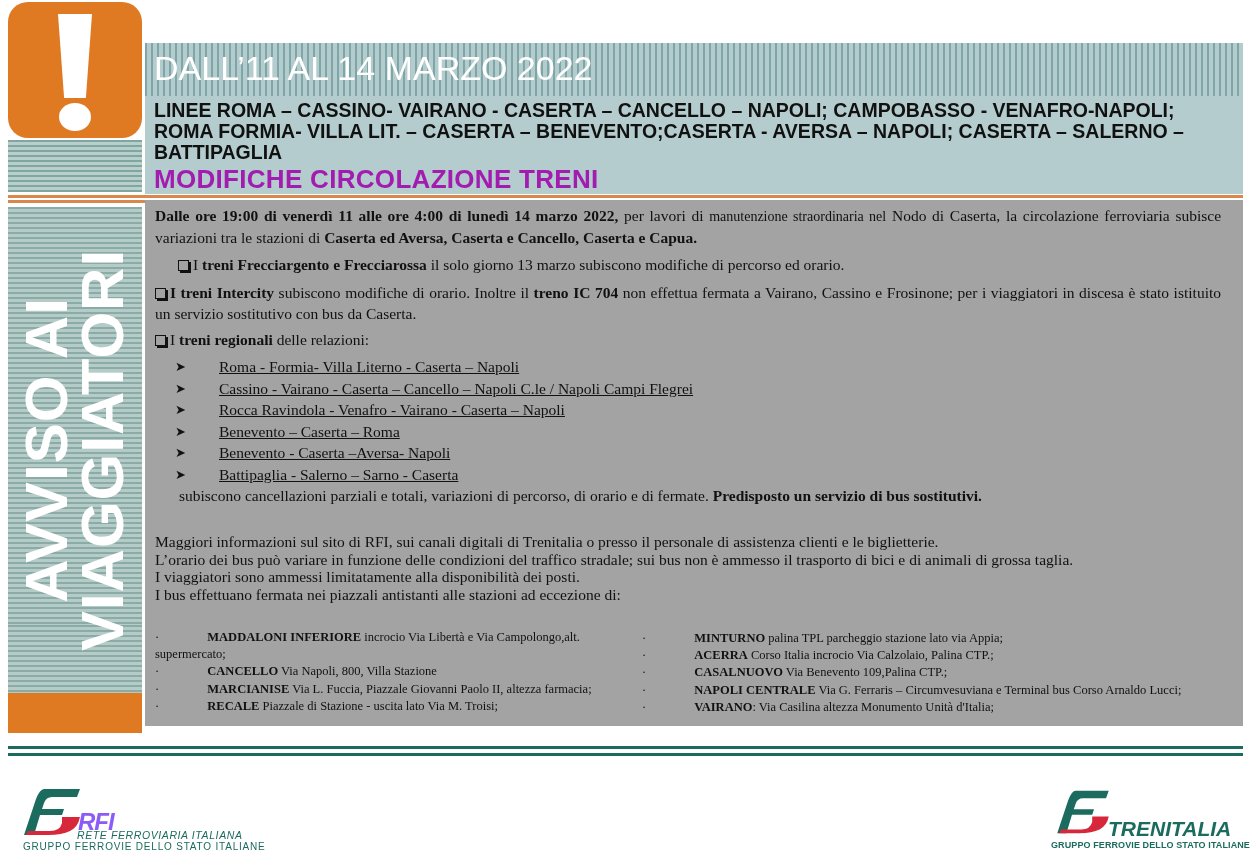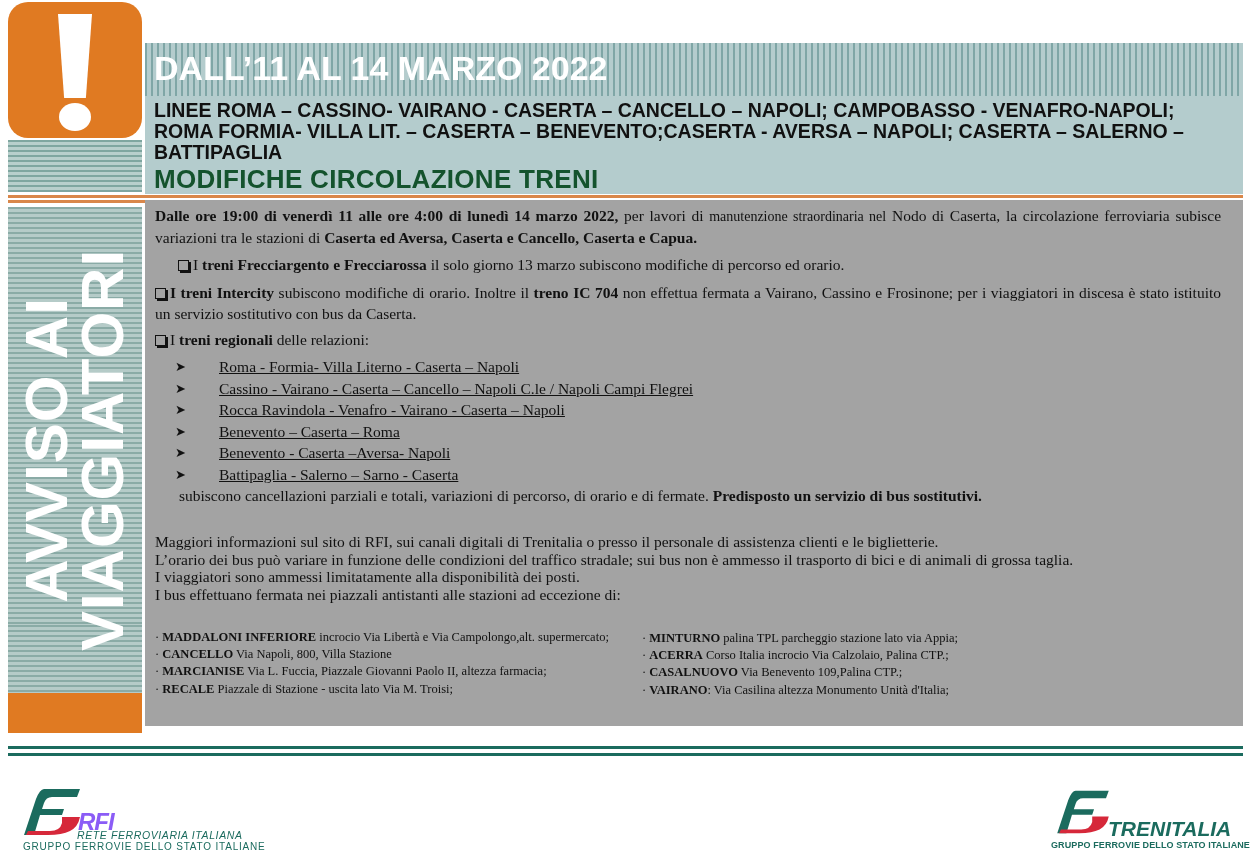--- a/index.html
+++ b/index.html
@@ -17,43 +17,43 @@
   .left-stripes-bottom { position: absolute; left: 8px; top: 625px; width: 134px; height: 68px;
     background: repeating-linear-gradient(to bottom, #8aaba6 0 2px, #b5cbc8 2px 5px); }
 
   .vertical-title { position: absolute; left: 8px; top: 207px; width: 134px; height: 486px; overflow: hidden; }
   .vertical-title .inner { position: absolute; left: 67px; top: 243px; transform: translate(-50%, -50%) rotate(-90deg);
     width: 470px; text-align: center; color: #fff; font-weight: bold; font-size: 60px; line-height: 56px; letter-spacing: 1px; white-space: nowrap; }
 
   .header-panel { position: absolute; left: 145px; top: 43px; width: 1098px; height: 151px; background: #b4cccd; }
   .header-stripes { position: absolute; left: 0; top: 0; width: 100%; height: 53px;
     background: repeating-linear-gradient(to right, #7fa6a6 0 2px, #b4cccd 2px 6px); }
-  .date-title { position: absolute; left: 9px; top: 6px; font-size: 34px; font-weight: bold; color: #ffffff; letter-spacing: 0px; }
+  .date-title { position: absolute; left: 9px; top: 6px; font-size: 34px; font-weight: normal; color: #ffffff; letter-spacing: 0px; }
   .lines-title { position: absolute; left: 9px; top: 57px; width: 1080px; font-size: 19.5px; font-weight: bold; line-height: 21px; color: #111; }
-  .mod-title { position: absolute; left: 9px; top: 121px; font-size: 26px; font-weight: bold; color: #14532d; letter-spacing: 0.3px; }
+  .mod-title { position: absolute; left: 9px; top: 121px; font-size: 26px; font-weight: bold; color: #a21caf; letter-spacing: 0.3px; }
 
   .orange-rule { position: absolute; left: 8px; height: 3px; background: #d9874a; width: 1235px; }
 
   .body-panel { position: absolute; left: 145px; top: 200px; width: 1098px; height: 526px; background: #a3a3a3; font-family: Liberation Serif, serif; }
   .para { position: absolute; left: 10px; width: 1066px; font-size: 15.5px; line-height: 21px; text-align: justify; }
   .para b { font-weight: bold; }
   .sm { font-size: 14px; }
   .bullet-q { display: inline-block; width: 11px; height: 11px; border: 1.5px solid #111; box-shadow: 2px 2px 0 #111; margin-right: 4px; vertical-align: -1px; box-sizing: border-box; }
 
   .routes { position: absolute; left: 30px; top: 156px; list-style: none; margin: 0; padding: 0; }
   .routes li { font-size: 15.5px; line-height: 21.5px; display: flex; align-items: center; }
   .routes .arrow { width: 44px; font-size: 13px; }
   .routes .route { text-decoration: underline; }
 
   .info { position: absolute; left: 10px; top: 333px; width: 1070px; font-size: 15.5px; line-height: 17.5px; }
 
   .stops { position: absolute; top: 429px; font-size: 12.5px; line-height: 17.2px; margin: 0; padding: 0; list-style: none; }
   .stops.left { left: 10px; width: 480px; }
   .stops.right { left: 497px; width: 600px; }
-  .stops b { font-weight: bold; }
+  .stops b { font-weight: bold; margin-left: 45px; }
 
   .green-rule { position: absolute; left: 8px; width: 1235px; height: 3px; background: #1b6b5e; }
 
   .logo { position: absolute; }
   .logo svg { display: block; }
   .rfi-text { position: absolute; left: 78px; top: 808px; color: #8b5cf6; font-weight: bold; font-style: italic; font-size: 24px; letter-spacing: -1px; }
   .rfi-sub { position: absolute; left: 77px; top: 829px; color: #1b6b5e; font-style: italic; font-size: 10.5px; letter-spacing: 0.6px; }
   .rfi-group { position: absolute; left: 23px; top: 841px; color: #1b6b5e; font-size: 10px; letter-spacing: 0.8px; }
   .tren-text { position: absolute; left: 1108px; top: 817px; color: #1b6b5e; font-weight: bold; font-style: italic; font-size: 21px; letter-spacing: 0px; }
   .tren-group { position: absolute; left: 1051px; top: 840px; color: #1b6b5e; font-size: 9px; letter-spacing: 0.1px; font-weight: bold; }
@@ -148,20 +148,21 @@
     <li>· <b>MADDALONI INFERIORE</b><span> incrocio Via Libertà e Via Campolongo,alt. supermercato;</span></li>
     <li>· <b>CANCELLO</b><span> Via Napoli, 800, Villa Stazione</span></li>
     <li>· <b>MARCIANISE</b><span> Via L. Fuccia, Piazzale Giovanni Paolo II, altezza farmacia;</span></li>
     <li>· <b>RECALE</b><span> Piazzale di Stazione - uscita lato Via M. Troisi;</span></li>
   </ul>
 
   <ul class="stops right" style="top:430px;">
     <li>· <b>MINTURNO</b><span> palina TPL parcheggio stazione lato via Appia;</span></li>
     <li>· <b>ACERRA</b><span> Corso Italia incrocio Via Calzolaio, Palina CTP.;</span></li>
     <li>· <b>CASALNUOVO</b><span> Via Benevento 109,Palina CTP.;</span></li>
+    <li>· <b>NAPOLI CENTRALE</b><span> Via G. Ferraris – Circumvesuviana e Terminal bus Corso Arnaldo Lucci;</span></li>
     <li>· <b>VAIRANO</b><span>: Via Casilina altezza Monumento Unità d'Italia;</span></li>
   </ul>
 </div>
 
 <div class="green-rule" style="top:746px;"></div>
 <div class="green-rule" style="top:753px;"></div>
 
 <div class="logo" style="left:22px; top:787px;">
   <svg width="60" height="50" viewBox="0 0 60 50">
     <path d="M22 2 L58 2 L55 10 L30 10 Q24 10 22 16 L20 22 L42 22 L40 28 L18 28 L12 48 L2 48 L14 12 Q18 2 22 2 Z" fill="#1b6b5e"></path>

